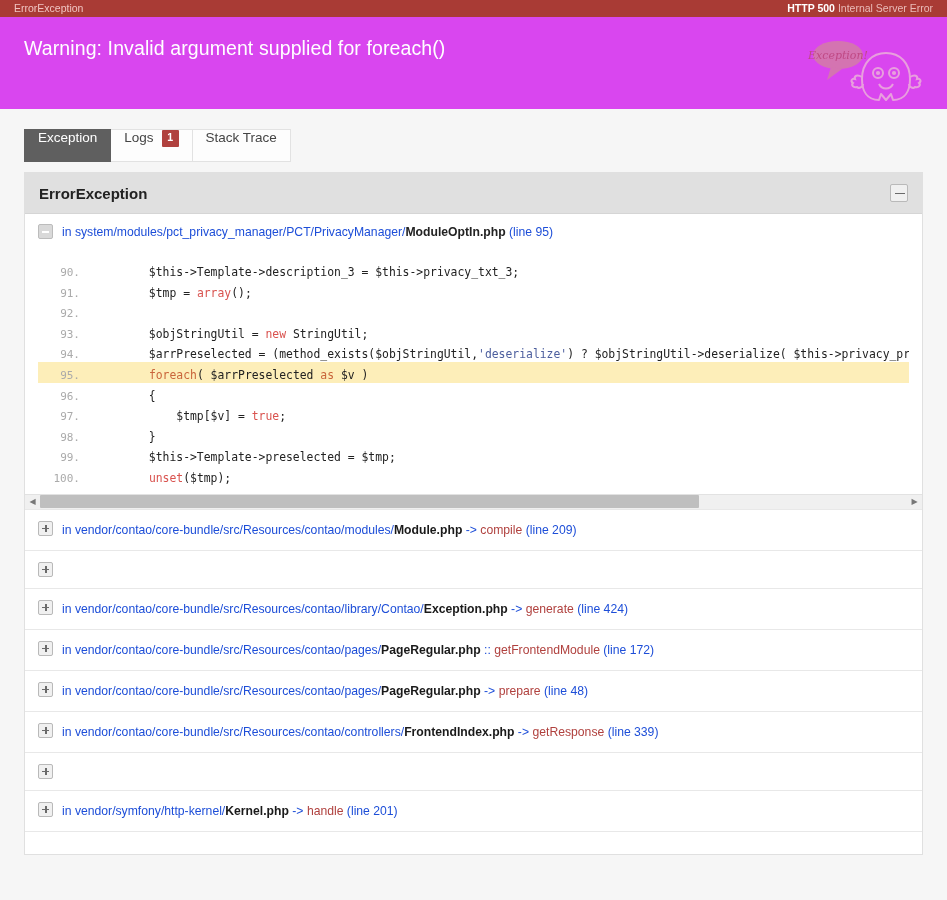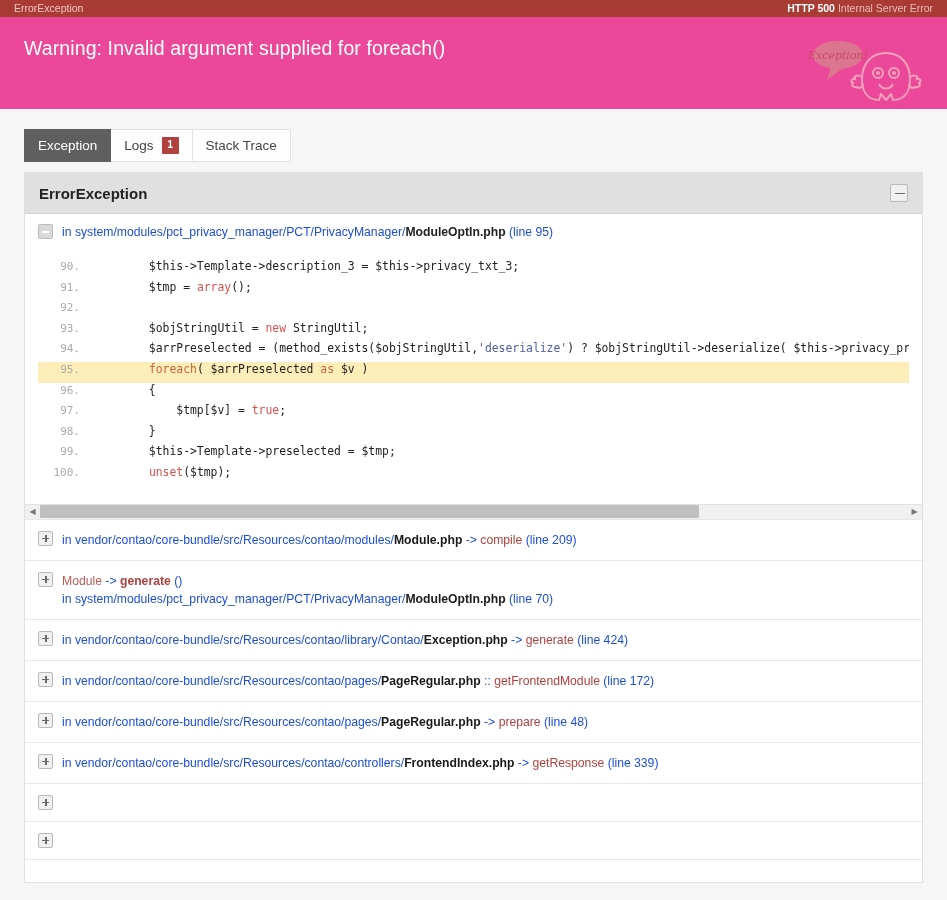--- a/index.html
+++ b/index.html
@@ -26,21 +26,21 @@
     justify-content: space-between;
     align-items: center;
   }
   .status-strip .exc-class { color: #f0c4c1; }
   .status-strip .http-right { color: #eabbb8; padding-left: 24px; }
   .status-strip .http-right b { color: #ffffff; font-weight: bold; }
 
   
   .exception-header {
     position: relative;
-    background: #ec4899;
+    background: #d946ef;
     height: 92px;
     padding: 18px 24px 0 24px;
     overflow: hidden;
   }
   .exception-header h1 {
     margin: 0;
     font-size: 19.5px;
     font-weight: normal;
     color: #ffffff;
     line-height: 26px;
@@ -61,21 +61,21 @@
   }
 
   
   .tabs {
     display: flex;
     margin-top: 20px;
     height: 33px;
   }
   .tab {
     display: flex;
-    align-items: center;
+    align-items: flex-start;
     gap: 8px;
     height: 33px;
     padding: 0 13px;
     font-size: 13.5px;
     background: #fdfdfd;
     border: 1px solid #e2e2e2;
     border-left: none;
     color: #444;
     cursor: pointer;
     white-space: nowrap;
@@ -168,24 +168,24 @@
   
   .code-wrap {
     margin: 12px 0 0 0;
     padding: 0;
     overflow: hidden;
     position: relative;
   }
   .code {
     font-family: "DejaVu Sans Mono", "Liberation Mono", monospace;
     font-size: 11.4px;
-    line-height: 15px;
+    line-height: 26px;
     white-space: pre;
     overflow: hidden;
-    padding: 6px 0 18px 0;
+    padding: 6px 0 8px 0;
   }
   .code-row { display: block; height: 20.6px; }
   .code-row.hl { background: #fdeeb9; }
   .code-num {
     display: inline-block;
     width: 56px;
     text-align: right;
     color: #aaa;
     padding-right: 14px;
     font-size: 11px;
@@ -331,24 +331,20 @@
 
     <div id="trace-list">
         <div class="trace-item">
           <span class="toggle-sq plus"></span>
           <div class="body">
             <span class="sub"><span class="muted">in </span><span class="muted">vendor/contao/core-bundle/src/Resources/contao/modules/</span><b>Module.php</b><span class="muted"> -&gt; </span><span class="fn">compile</span><span class="muted"> (line 209)</span></span>
           </div>
         </div>
         <div class="trace-item">
           <span class="toggle-sq plus"></span>
-          <div class="body">
-            <span class="sub"><span class="cls">Module</span><span class="muted"> -&gt; </span><span class="fn-b">generate</span><span class="muted"> ()</span></span>
-            <span class="sub"><span class="muted">in </span><span class="muted">system/modules/pct_privacy_manager/PCT/PrivacyManager/</span><b>ModuleOptIn.php</b><span class="muted"> (line 70)</span></span>
-          </div>
         </div>
         <div class="trace-item">
           <span class="toggle-sq plus"></span>
           <div class="body">
             <span class="sub"><span class="muted">in </span><span class="muted">vendor/contao/core-bundle/src/Resources/contao/library/Contao/</span><b>Exception.php</b><span class="muted"> -&gt; </span><span class="fn">generate</span><span class="muted"> (line 424)</span></span>
           </div>
         </div>
         <div class="trace-item">
           <span class="toggle-sq plus"></span>
           <div class="body">
@@ -365,18 +361,21 @@
           <span class="toggle-sq plus"></span>
           <div class="body">
             <span class="sub"><span class="muted">in </span><span class="muted">vendor/contao/core-bundle/src/Resources/contao/controllers/</span><b>FrontendIndex.php</b><span class="muted"> -&gt; </span><span class="fn">getResponse</span><span class="muted"> (line 339)</span></span>
           </div>
         </div>
         <div class="trace-item">
           <span class="toggle-sq plus"></span>
         </div>
         <div class="trace-item">
           <span class="toggle-sq plus"></span>
+          <div class="body">
+            <span class="sub"><span class="muted">in </span><span class="muted">vendor/symfony/http-kernel/</span><b>Kernel.php</b><span class="muted"> -&gt; </span><span class="fn">handle</span><span class="muted"> (line 201)</span></span>
+          </div>
         </div>
         <div class="trace-item"></div>
       </div>
 
   </div>
 </div>
 
 </body></html>

